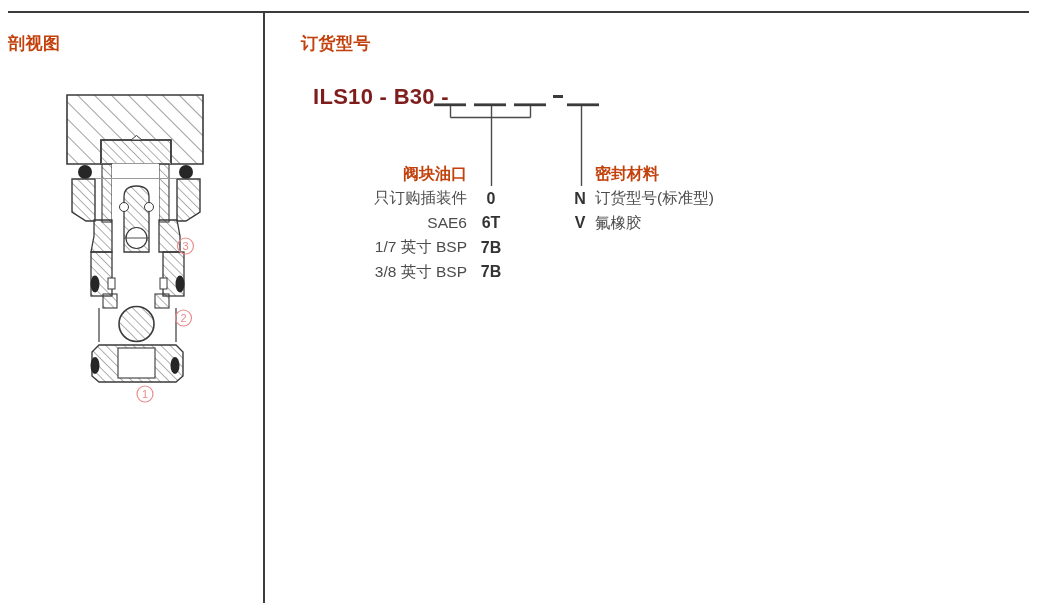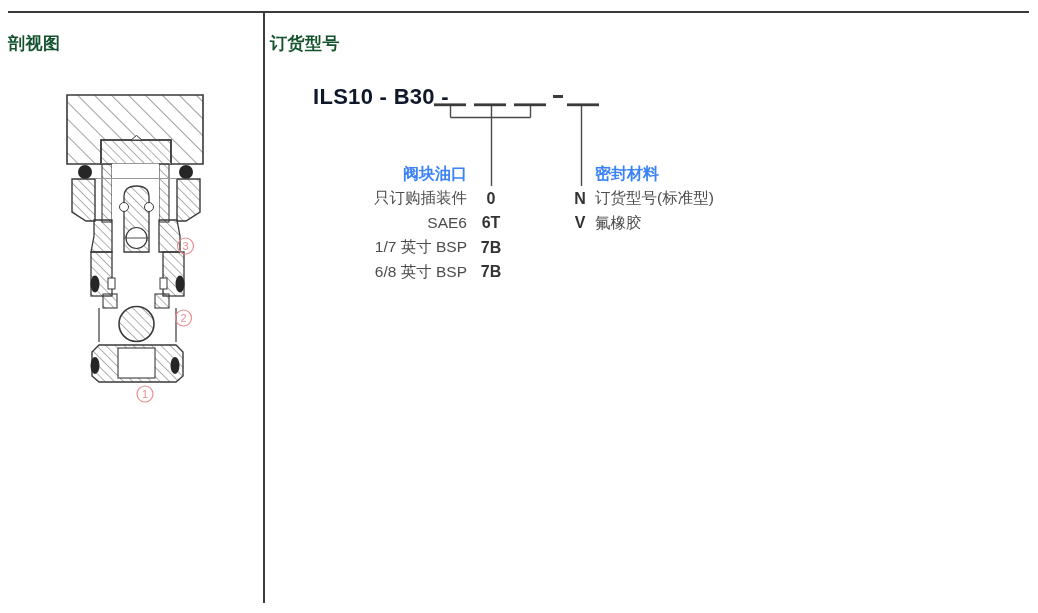--- a/index.html
+++ b/index.html
@@ -2,34 +2,34 @@
 <html><head>
 <meta charset="utf-8">
 <style>
   html,body{margin:0;padding:0;background:#fff;}
   .page{
     position:relative;width:1038px;height:613px;background:#ffffff;overflow:hidden;
     font-family:"Liberation Sans", sans-serif;color:#3d3d3d;
   }
   .top-rule{position:absolute;left:8px;top:11px;width:1021px;height:2px;background:#3b3b3b;}
   .divider{position:absolute;left:263px;top:11px;width:2px;height:592px;background:#3b3b3b;}
-  .sec-title{position:absolute;font-size:17px;font-weight:bold;color:#14532d;letter-spacing:.5px;white-space:nowrap;}
+  .sec-title{position:absolute;font-size:17px;font-weight:bold;color:#c2410c;letter-spacing:.5px;white-space:nowrap;}
   #title-left{left:8px;top:32px;}
-  #title-right{left:270px;top:32px;}
-  .model{position:absolute;left:313px;top:84px;font-size:22px;font-weight:bold;color:#0f172a;letter-spacing:.3px;white-space:nowrap;}
+  #title-right{left:301px;top:32px;}
+  .model{position:absolute;left:313px;top:84px;font-size:22px;font-weight:bold;color:#7f1d1d;letter-spacing:.3px;white-space:nowrap;}
   .code-svg{position:absolute;left:425px;top:90px;}
   .draw-svg{position:absolute;left:58px;top:84px;}
   .ports{position:absolute;left:335px;top:162px;}
   .seals{position:absolute;left:565px;top:162px;}
   .row{display:flex;align-items:center;height:24.5px;font-size:15.5px;color:#4c4c4c;white-space:nowrap;}
   .lbl{width:132px;text-align:right;}
   .code{width:28px;margin-left:10px;text-align:center;font-weight:bold;color:#333;font-size:16px;}
   .scode{width:30px;text-align:center;font-weight:bold;color:#333;font-size:16px;}
   .slbl{margin-left:0;}
-  .hd{font-weight:bold;color:#3b82f6;font-size:16px;}
+  .hd{font-weight:bold;color:#c2410c;font-size:16px;}
 </style>
 </head>
 <body>
 
 <div class="page">
   <div class="top-rule"></div>
   <div class="divider"></div>
 
   <div id="title-left" class="sec-title">剖视图</div>
 
@@ -125,21 +125,21 @@
     </div>
     <div class="row">
       <span class="lbl">SAE6</span>
       <span class="code">6T</span>
     </div>
     <div class="row">
       <span class="lbl">1/7 英寸 BSP</span>
       <span class="code">7B</span>
     </div>
     <div class="row">
-      <span class="lbl">6/8 英寸 BSP</span>
+      <span class="lbl">3/8 英寸 BSP</span>
       <span class="code">7B</span>
     </div>
   </div>
 
   <div class="seals">
     <div class="row">
       <span class="scode"></span>
       <span class="slbl hd">密封材料</span>
     </div>
     <div class="row">

